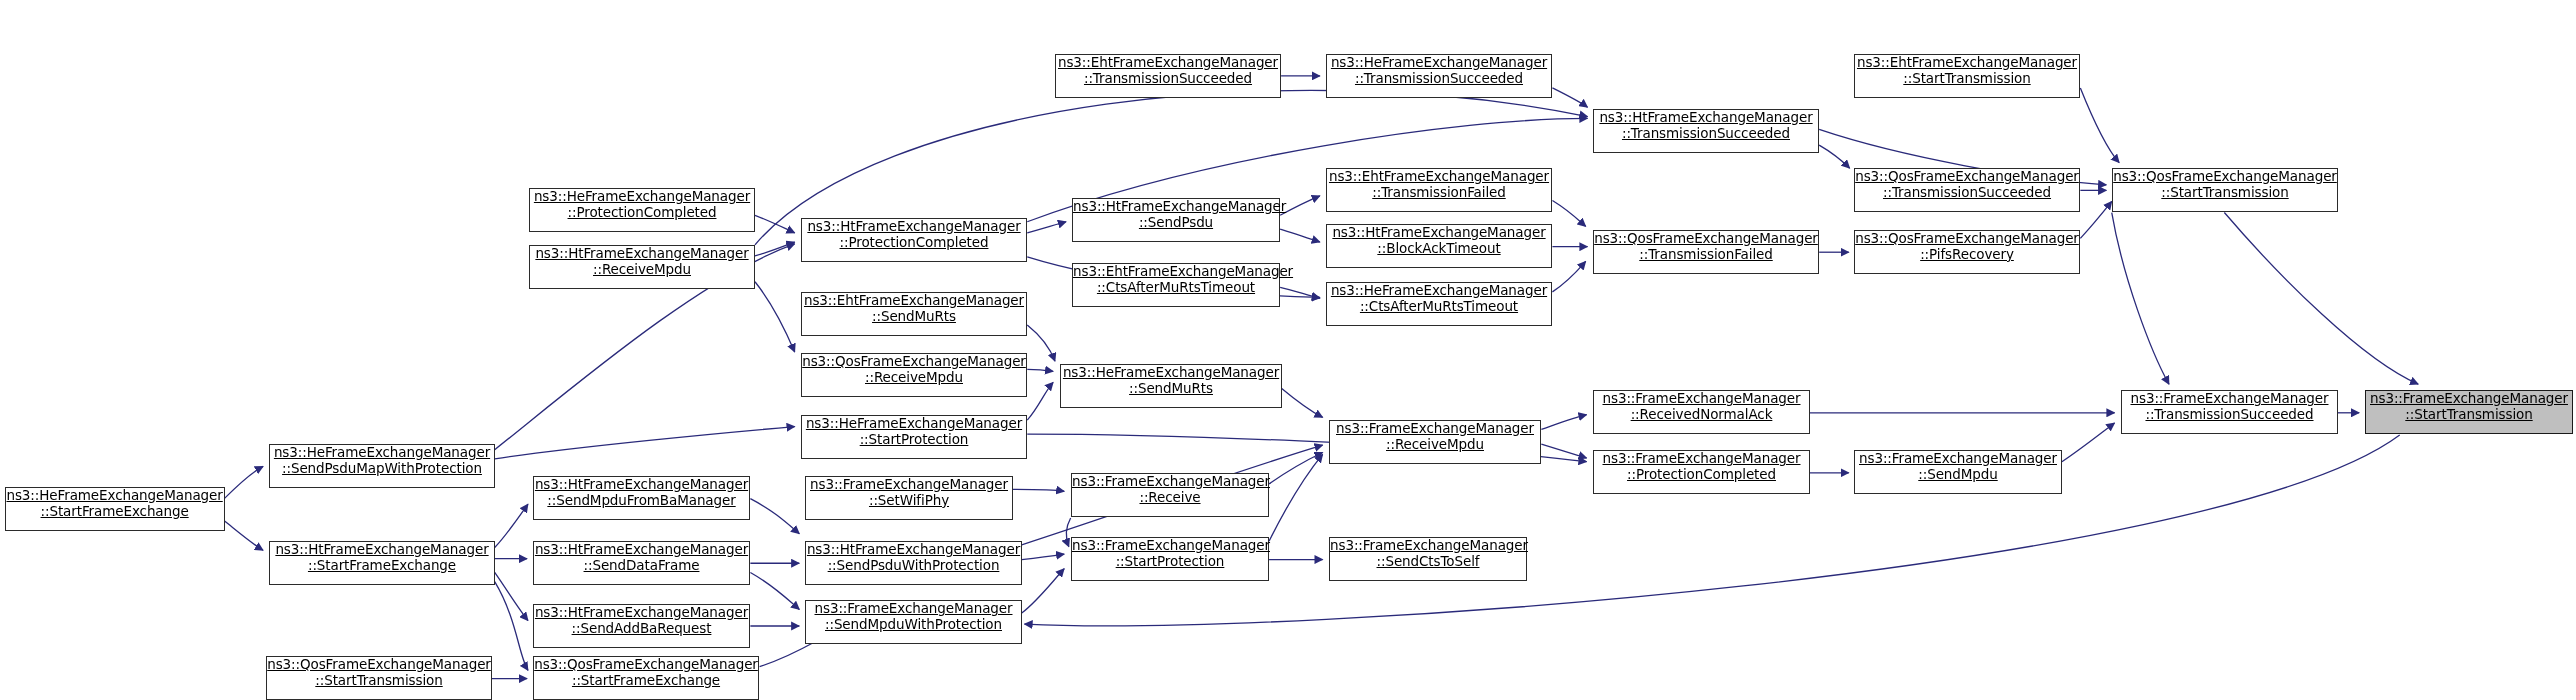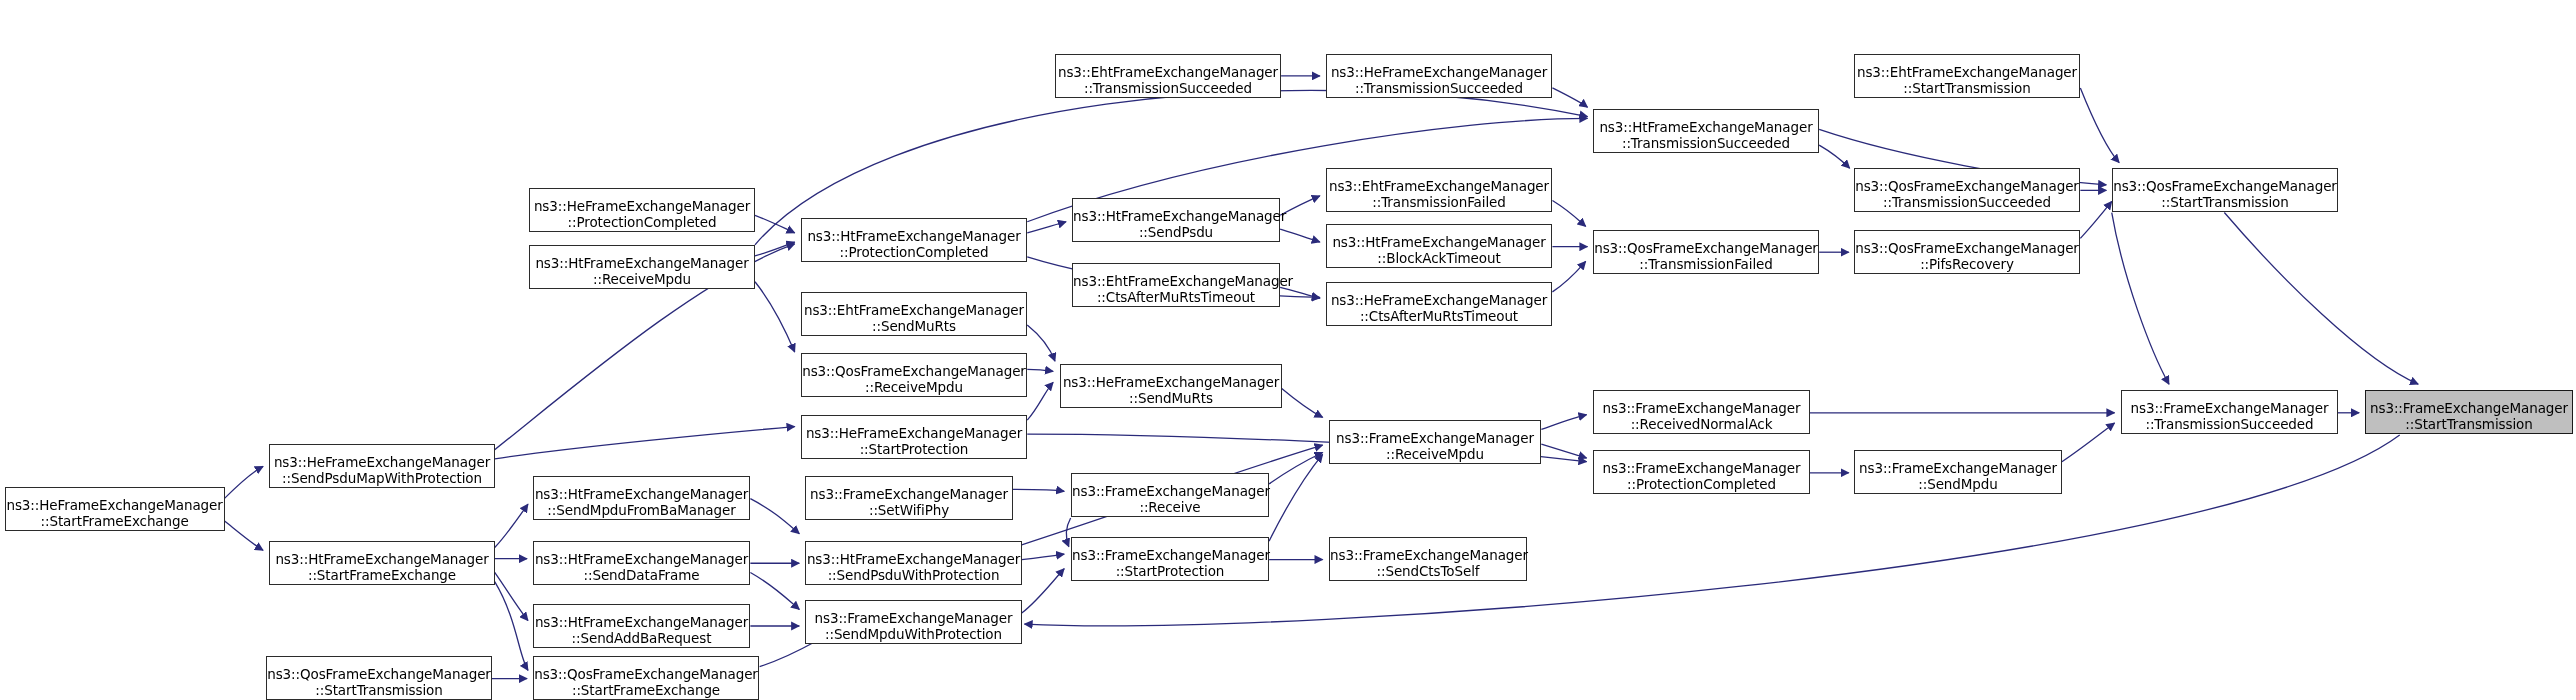--- a/index.html
+++ b/index.html
@@ -18,29 +18,30 @@
     width:2576px;
     height:701px;
     pointer-events:none;
   }
   .node{
     position:absolute;
     box-sizing:border-box;
     border:0.9px solid #2b2b2b;
     background:#ffffff;
     display:flex;
-    align-items:flex-end;
+    align-items:flex-start;
     justify-content:center;
     text-align:center;
     line-height:1.18;
     font-size:13.5px;
     color:#000000;
     letter-spacing:-0.1px;
     white-space:pre-line;
     z-index:2;
+    text-decoration:underline;
   }
   .node.highlight{
     background:#bfbfbf;
     border-color:#1a1a1a;
   }
   .node .lbl{
     display:block;
     padding:0 3.7px;
     width:100%;
   }

